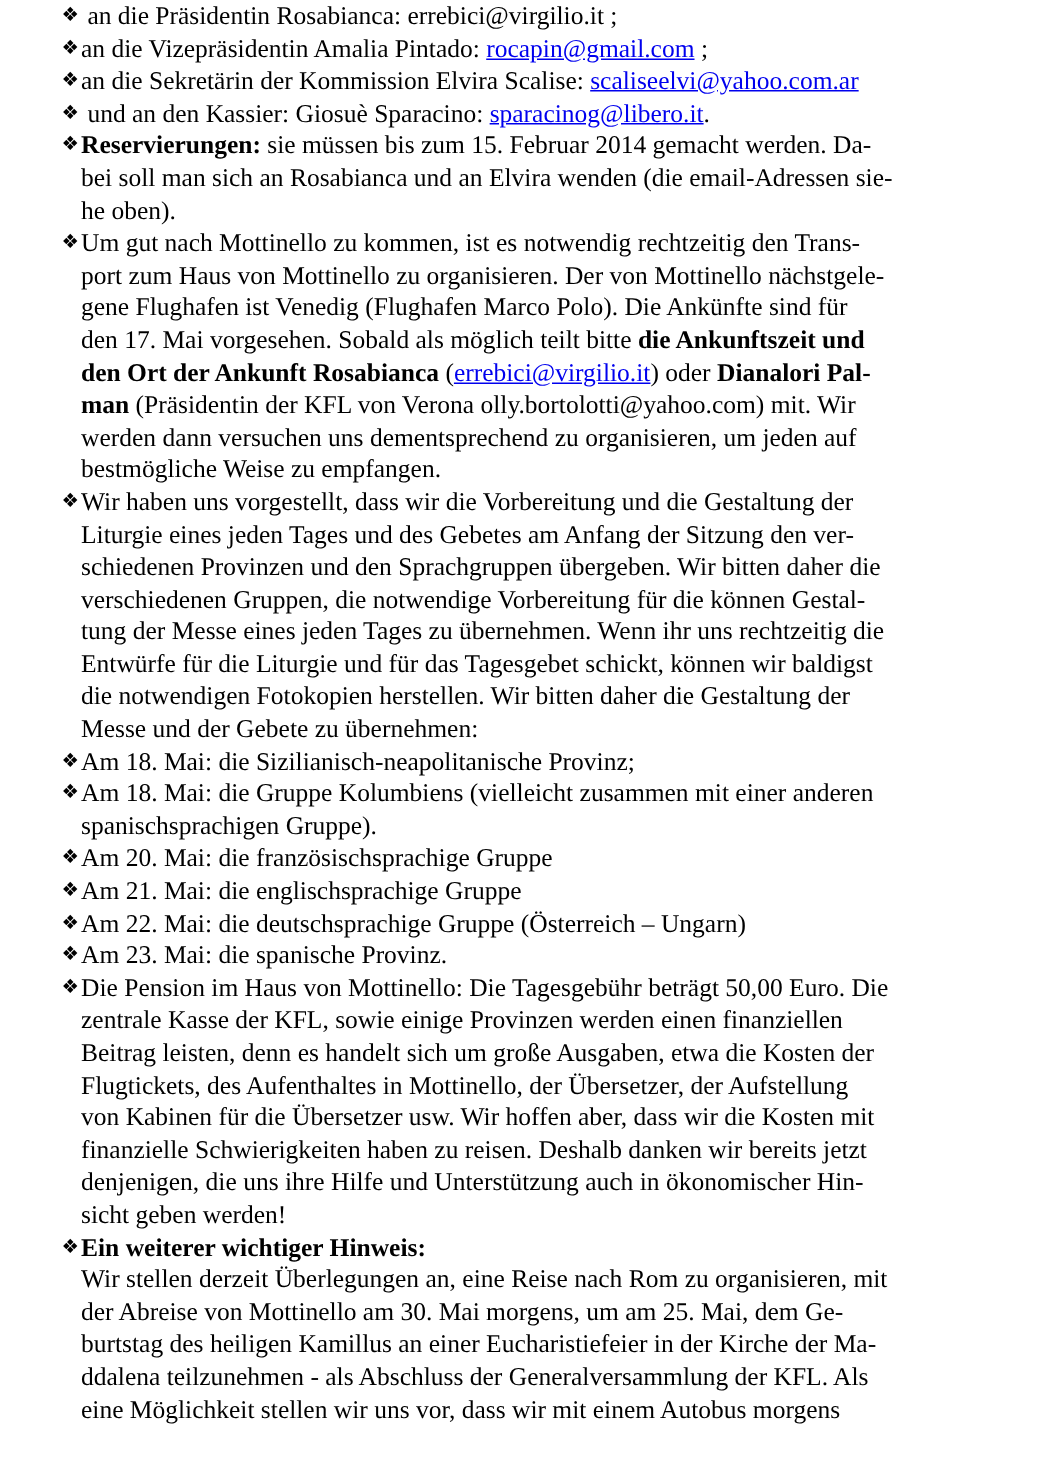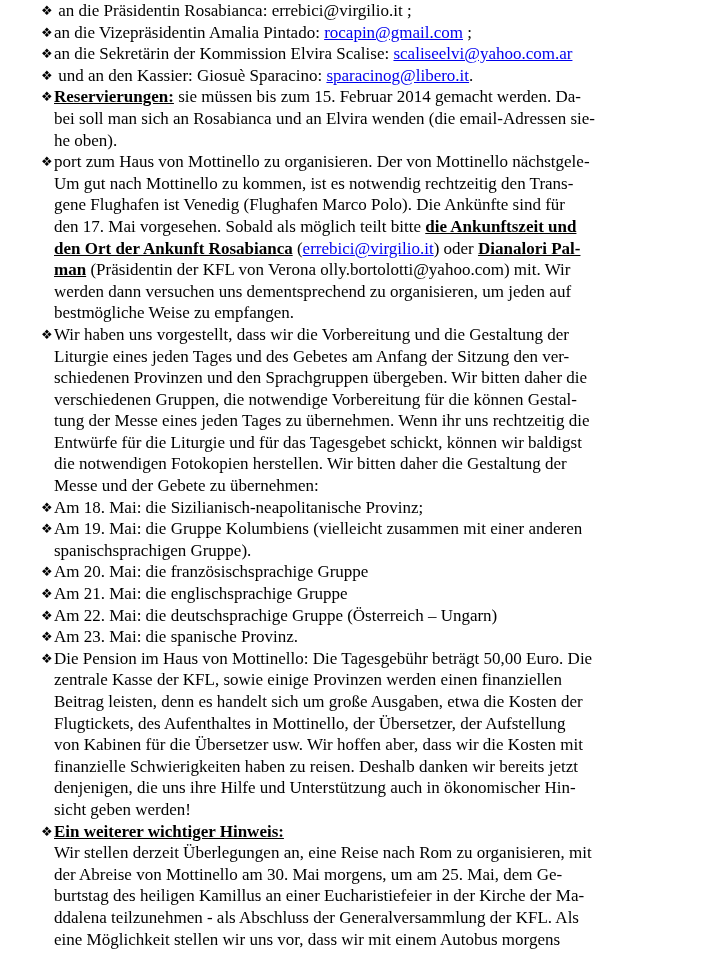--- a/index.html
+++ b/index.html
@@ -35,21 +35,20 @@
     font-size: 13px;
     line-height: 21.6px;
     font-family: "DejaVu Sans", sans-serif;
     color: #000000;
   }
   .line {
     white-space: pre;
   }
   .b {
     font-weight: bold;
-    text-decoration: underline;
   }
   a.link {
     color: #0000ee;
     text-decoration: underline;
     cursor: pointer;
     margin-top: 48px;
   }
 </style>
 </head>
 <body>
@@ -73,22 +72,22 @@
         <div class="line"><span class="run"> und an den Kassier: Giosuè Sparacino: </span><a class="link">sparacinog@libero.it</a><span class="run">.</span></div>
       </div>
       <div class="item">
         <span class="bullet">❖</span>
         <div class="line"><span class="b run">Reservierungen:</span><span class="run"> sie müssen bis zum 15. Februar 2014 gemacht werden. Da-</span></div>
         <div class="line"><span class="run">bei soll man sich an Rosabianca und an Elvira wenden (die email-Adressen sie-</span></div>
         <div class="line"><span class="run">he oben).</span></div>
       </div>
       <div class="item">
         <span class="bullet">❖</span>
+        <div class="line"><span class="run">Um gut nach Mottinello zu kommen, ist es notwendig rechtzeitig den Trans-</span></div>
         <div class="line"><span class="run">port zum Haus von Mottinello zu organisieren. Der von Mottinello nächstgele-</span></div>
-        <div class="line"><span class="run">Um gut nach Mottinello zu kommen, ist es notwendig rechtzeitig den Trans-</span></div>
         <div class="line"><span class="run">gene Flughafen ist Venedig (Flughafen Marco Polo). Die Ankünfte sind für</span></div>
         <div class="line"><span class="run">den 17. Mai vorgesehen. Sobald als möglich teilt bitte </span><span class="b run">die Ankunftszeit und</span></div>
         <div class="line"><span class="b run">den Ort der Ankunft Rosabianca</span><span class="run"> (</span><a class="link">errebici@virgilio.it</a><span class="run">) oder </span><span class="b run">Dianalori Pal-</span></div>
         <div class="line"><span class="b run">man</span><span class="run"> (Präsidentin der KFL von Verona olly.bortolotti@yahoo.com) mit. Wir</span></div>
         <div class="line"><span class="run">werden dann versuchen uns dementsprechend zu organisieren, um jeden auf</span></div>
         <div class="line"><span class="run">bestmögliche Weise zu empfangen.</span></div>
       </div>
       <div class="item">
         <span class="bullet">❖</span>
         <div class="line"><span class="run">Wir haben uns vorgestellt, dass wir die Vorbereitung und die Gestaltung der</span></div>
@@ -99,21 +98,21 @@
         <div class="line"><span class="run">Entwürfe für die Liturgie und für das Tagesgebet schickt, können wir baldigst</span></div>
         <div class="line"><span class="run">die notwendigen Fotokopien herstellen. Wir bitten daher die Gestaltung der</span></div>
         <div class="line"><span class="run">Messe und der Gebete zu übernehmen:</span></div>
       </div>
       <div class="item">
         <span class="bullet">❖</span>
         <div class="line"><span class="run">Am 18. Mai: die Sizilianisch-neapolitanische Provinz;</span></div>
       </div>
       <div class="item">
         <span class="bullet">❖</span>
-        <div class="line"><span class="run">Am 19. Mai: die Gruppe Kolumbiens (vielleicht zusammen mit einer anderen</span></div>
+        <div class="line"><span class="run">Am 18. Mai: die Gruppe Kolumbiens (vielleicht zusammen mit einer anderen</span></div>
         <div class="line"><span class="run">spanischsprachigen Gruppe).</span></div>
       </div>
       <div class="item">
         <span class="bullet">❖</span>
         <div class="line"><span class="run">Am 20. Mai: die französischsprachige Gruppe</span></div>
       </div>
       <div class="item">
         <span class="bullet">❖</span>
         <div class="line"><span class="run">Am 21. Mai: die englischsprachige Gruppe</span></div>
       </div>

